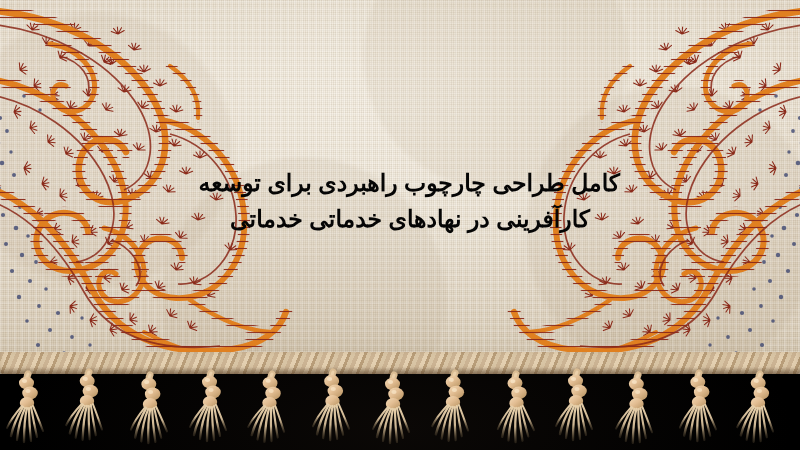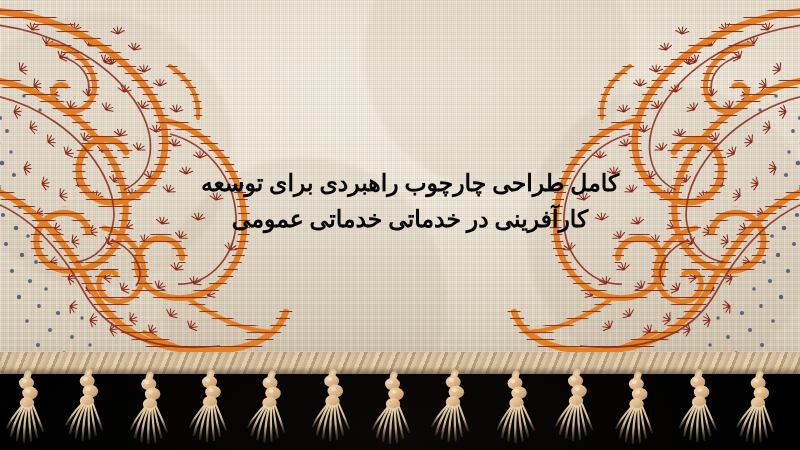--- a/index.html
+++ b/index.html
@@ -4,21 +4,21 @@
 <title>Textile Title Slide</title>
 <style>
   html,body{margin:0;padding:0;background:#000;}
   *{box-sizing:border-box;}
 
   #stage{
     position:relative;
     width:800px;height:450px;
     overflow:hidden;
     background:#000;
-    font-family:Liberation Serif, serif;
+    font-family:Liberation Sans, sans-serif;
   }
 
   
   .backdrop{
     position:absolute;inset:0;
     background:
       radial-gradient(ellipse 70% 50% at 50% 95%, #0b0806 0%, #000 70%),
       #000;
   }
 
@@ -740,21 +740,21 @@
           <path d="M118,240 C142,250 152,272 142,286"></path>
         </g>
       </svg>
     </div>
 
     <div class="braid"></div>
   </div>
 
   <div class="title-block">
     <span class="title-line">کامل طراحی چارچوب راهبردی برای توسعه</span>
-    <span class="title-line">کارآفرینی در خدماتی خدماتی عمومی</span>
+    <span class="title-line">کارآفرینی در نهادهای خدماتی خدماتی</span>
   </div>
 
   <div class="fringe">
     <svg viewBox="0 0 800 92" preserveAspectRatio="none" aria-hidden="true">
       <defs>
         <linearGradient id="knotG" x1="0" y1="0" x2="1" y2="1">
           <stop offset="0%" stop-color="#f3d9b6"></stop>
           <stop offset="45%" stop-color="#e2bd92"></stop>
           <stop offset="100%" stop-color="#b5915f"></stop>
         </linearGradient>

